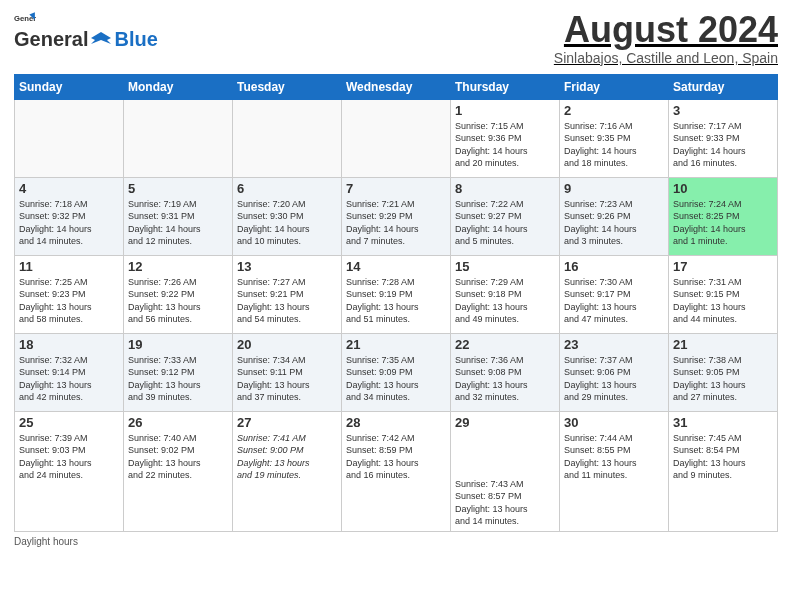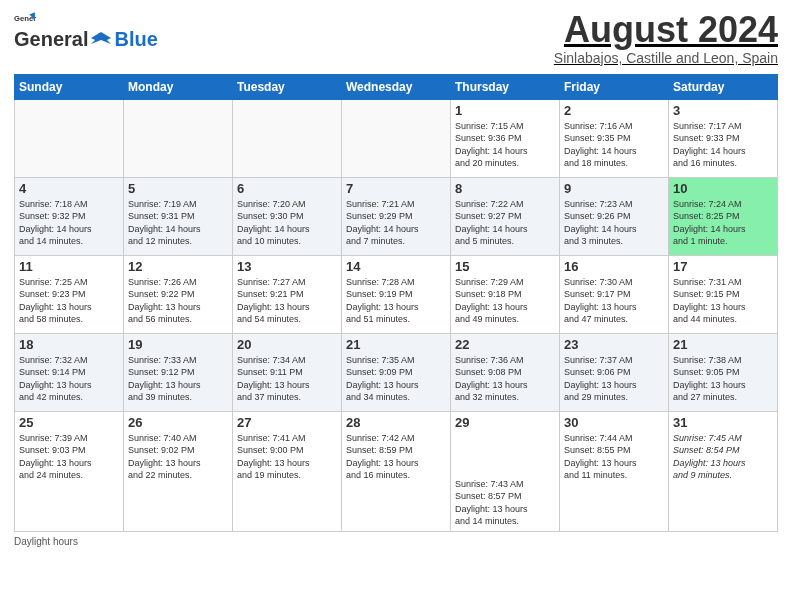--- a/index.html
+++ b/index.html
@@ -327,21 +327,21 @@
           </td>
           <td>
             <span class="day-num">26</span>
             <div class="day-info" style="white-space: pre-line;">Sunrise: 7:40 AM
 Sunset: 9:02 PM
 Daylight: 13 hours
 and 22 minutes.</div>
           </td>
           <td>
             <span class="day-num">27</span>
-            <div class="day-info" style="white-space: pre-line;">Sunrise: 7:41 AM
+            <div class="day-info" style="white-space: pre-line; font-style: italic;">Sunrise: 7:41 AM
 Sunset: 9:00 PM
 Daylight: 13 hours
 and 19 minutes.</div>
           </td>
           <td>
             <span class="day-num">28</span>
             <div class="day-info" style="white-space: pre-line;">Sunrise: 7:42 AM
 Sunset: 8:59 PM
 Daylight: 13 hours
 and 16 minutes.</div>
@@ -355,21 +355,21 @@
           </td>
           <td>
             <span class="day-num">30</span>
             <div class="day-info" style="white-space: pre-line;">Sunrise: 7:44 AM
 Sunset: 8:55 PM
 Daylight: 13 hours
 and 11 minutes.</div>
           </td>
           <td>
             <span class="day-num">31</span>
-            <div class="day-info" style="white-space: pre-line; font-style: italic;">Sunrise: 7:45 AM
+            <div class="day-info" style="white-space: pre-line;">Sunrise: 7:45 AM
 Sunset: 8:54 PM
 Daylight: 13 hours
 and 9 minutes.</div>
           </td>
         </tr>
       </tbody>
   </table>
 
   <div class="footer-note">Daylight hours</div>
 </div>

